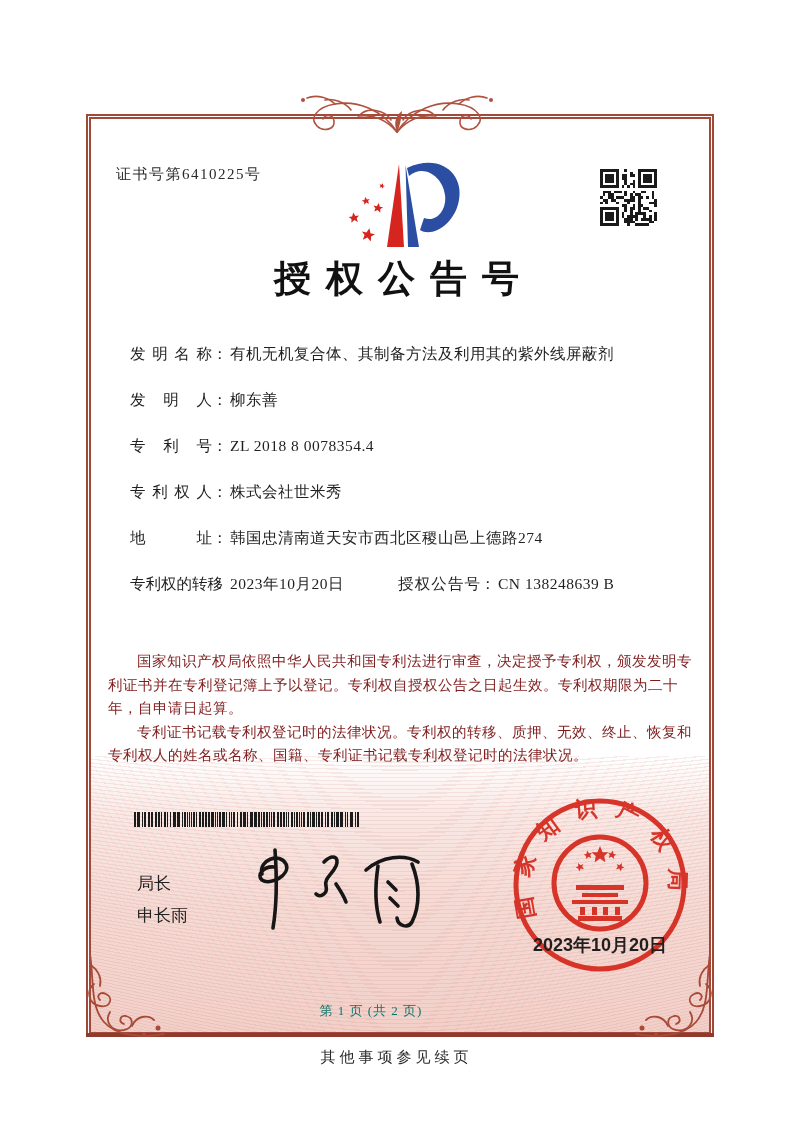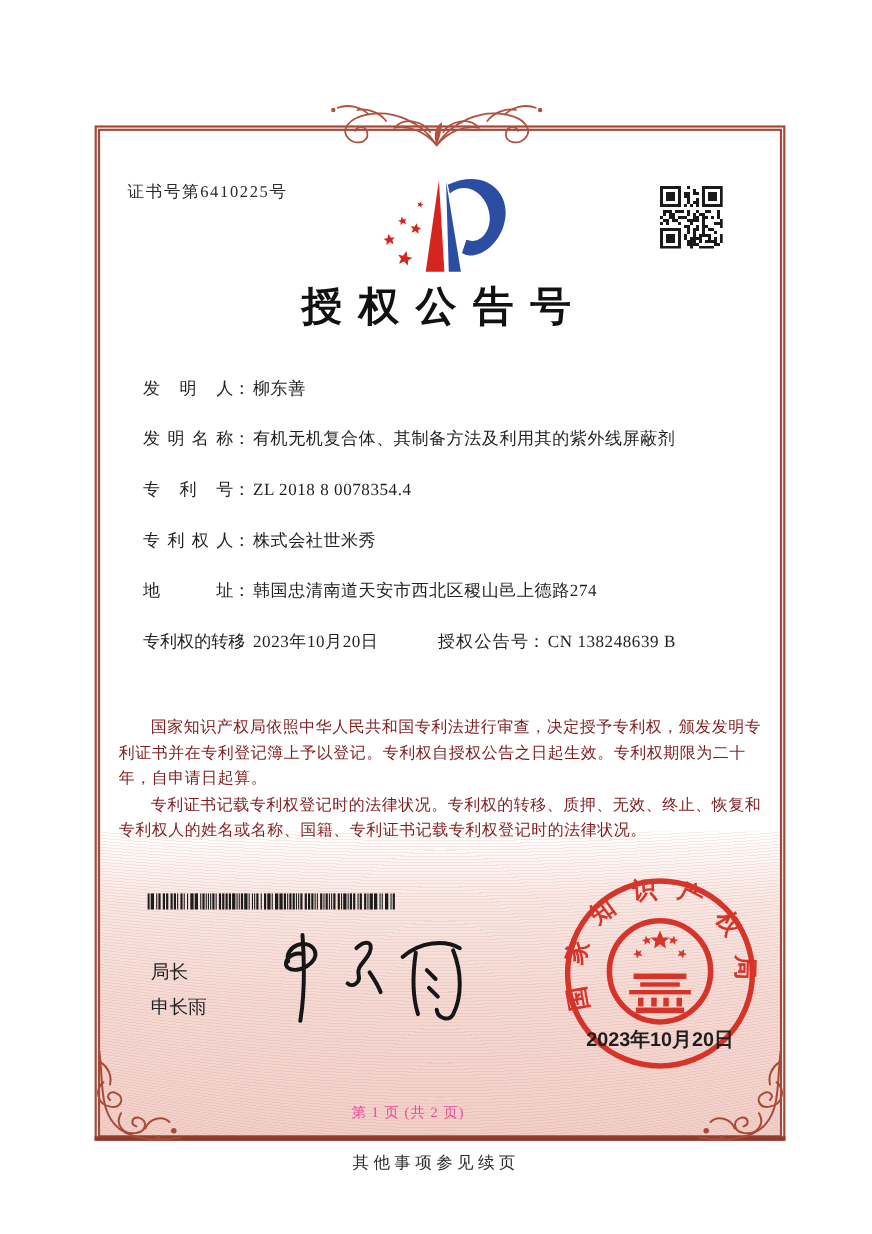--- a/index.html
+++ b/index.html
@@ -35,21 +35,21 @@
   .paras p{margin:0;text-indent:2em;letter-spacing:.5px;}
   
   .barcode{position:absolute;left:134px;top:812px;width:228px;height:15px;display:flex;align-items:stretch;overflow:hidden;}
   .barcode span{display:block;height:100%;background:#1c1c1c;flex:none;}
   .barcode i{display:block;height:100%;flex:none;}
   
   .signer-title{position:absolute;left:137px;top:872px;font-family:"Liberation Sans","DejaVu Sans",sans-serif;font-size:17px;color:#222;}
   .signer-name{position:absolute;left:137px;top:904px;font-family:"Liberation Sans","DejaVu Sans",sans-serif;font-size:17px;color:#222;}
   .sig{position:absolute;left:228px;top:840px;}
   .seal{position:absolute;left:508px;top:795px;opacity:.93;}
-  .pageno{position:absolute;left:86px;top:1002px;width:570px;text-align:center;font-size:13px;letter-spacing:1px;color:#ec4899;}
+  .pageno{position:absolute;left:86px;top:1002px;width:570px;text-align:center;font-size:13px;letter-spacing:1px;color:#0f766e;}
   .footnote{position:absolute;left:0;top:1048px;width:793px;text-align:center;font-size:15px;letter-spacing:4px;color:#2a2a2a;}
 </style>
 </head>
 <body>
 
 <div class="page">
 
   <div class="watermark"></div>
   <div class="frame"></div>
   <div class="bottomline"></div>
@@ -323,22 +323,22 @@
         <rect x="13" y="20" width="1" height="1"></rect>
         <rect x="14" y="20" width="1" height="1"></rect>
         <rect x="15" y="20" width="1" height="1"></rect>
         <rect x="16" y="20" width="1" height="1"></rect>
         <rect x="17" y="20" width="1" height="1"></rect>
       </svg></div>
 
   <div class="title">授权公告号</div>
 
   <div class="fields">
+    <div class="frow"><span class="flabel">发明名称</span><span class="fcolon">：</span><span class="fvalue">有机无机复合体、其制备方法及利用其的紫外线屏蔽剂</span></div>
     <div class="frow"><span class="flabel">发明人</span><span class="fcolon">：</span><span class="fvalue">柳东善</span></div>
-    <div class="frow"><span class="flabel">发明名称</span><span class="fcolon">：</span><span class="fvalue">有机无机复合体、其制备方法及利用其的紫外线屏蔽剂</span></div>
     <div class="frow"><span class="flabel">专利号</span><span class="fcolon">：</span><span class="fvalue">ZL 2018 8 0078354.4</span></div>
     <div class="frow"><span class="flabel">专利权人</span><span class="fcolon">：</span><span class="fvalue">株式会社世米秀</span></div>
     <div class="frow"><span class="flabel">地址</span><span class="fcolon">：</span><span class="fvalue">韩国忠清南道天安市西北区稷山邑上德路274</span></div>
     <div class="frow"><span class="flabel">专利权的转移</span><span class="fcolon">：</span><span class="fvalue fv1">2023年10月20日</span><span class="flabel">授权公告号</span><span class="fcolon">：</span><span class="fvalue">CN 138248639 B</span></div>
   </div>
 
   <div class="paras">
     <p>国家知识产权局依照中华人民共和国专利法进行审查，决定授予专利权，颁发发明专利证书并在专利登记簿上予以登记。专利权自授权公告之日起生效。专利权期限为二十年，自申请日起算。</p>
     <p>专利证书记载专利权登记时的法律状况。专利权的转移、质押、无效、终止、恢复和专利权人的姓名或名称、国籍、专利证书记载专利权登记时的法律状况。</p>
   </div>

